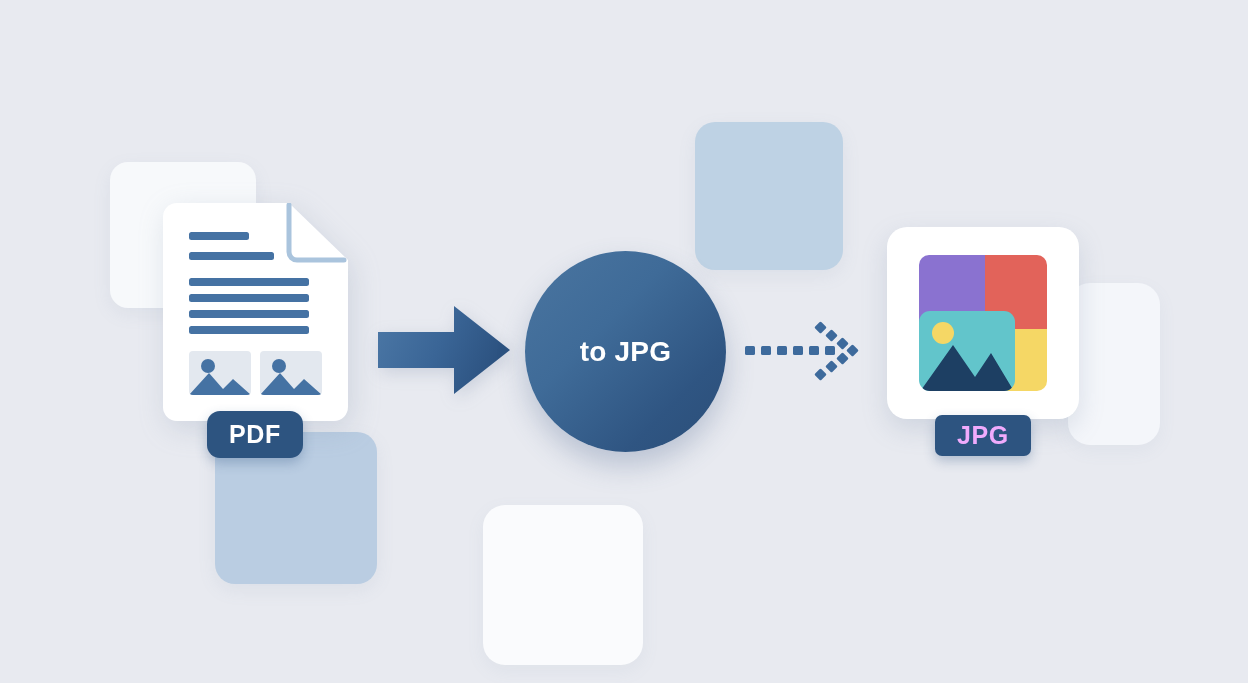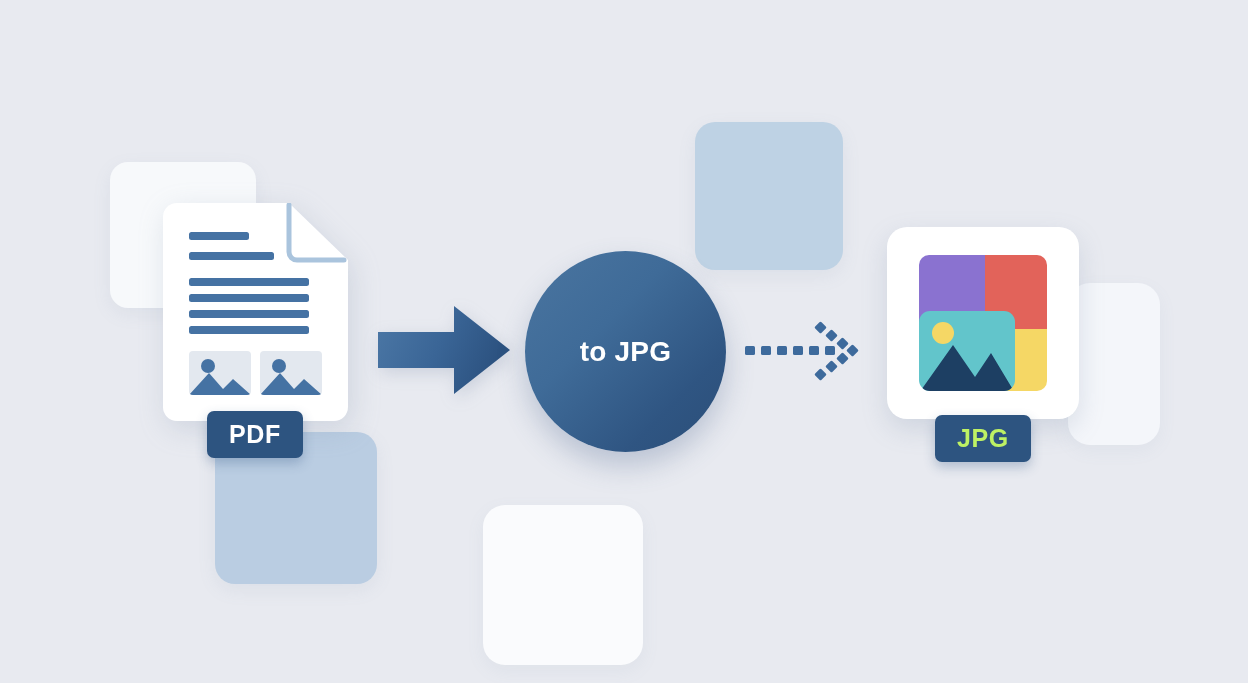--- a/index.html
+++ b/index.html
@@ -61,21 +61,21 @@
     position: absolute;
     left: 163px; top: 203px;
     width: 185px; height: 218px;
     filter: drop-shadow(4px 8px 14px rgba(120,135,165,0.22));
   }
   #pdf-badge {
     position: absolute;
     left: 207px; top: 411px;
     width: 96px; height: 47px;
     background: #2d5480;
-    border-radius: 7px;
+    border-radius: 13px;
     display: flex;
     align-items: center;
     justify-content: center;
     color: #ffffff;
     font-size: 25px;
     font-weight: bold;
     letter-spacing: 0.6px;
     box-shadow: 0 5px 12px rgba(45,84,128,0.30);
   }
 
@@ -123,27 +123,27 @@
     box-shadow: 0 10px 26px rgba(120,135,165,0.22);
   }
   #jpg-image {
     position: absolute;
     left: 26px; top: 26px;
     width: 140px; height: 140px;
   }
   #jpg-badge {
     position: absolute;
     left: 935px; top: 415px;
-    width: 96px; height: 47px;
+    width: 96px; height: 41px;
     background: #2d5480;
     border-radius: 7px;
     display: flex;
     align-items: center;
     justify-content: center;
-    color: #bef264;
+    color: #f0abfc;
     font-size: 25px;
     font-weight: bold;
     letter-spacing: 0.6px;
     box-shadow: 0 5px 12px rgba(45,84,128,0.30);
   }
 </style>
 </head>
 <body>
 
 <div id="stage">

